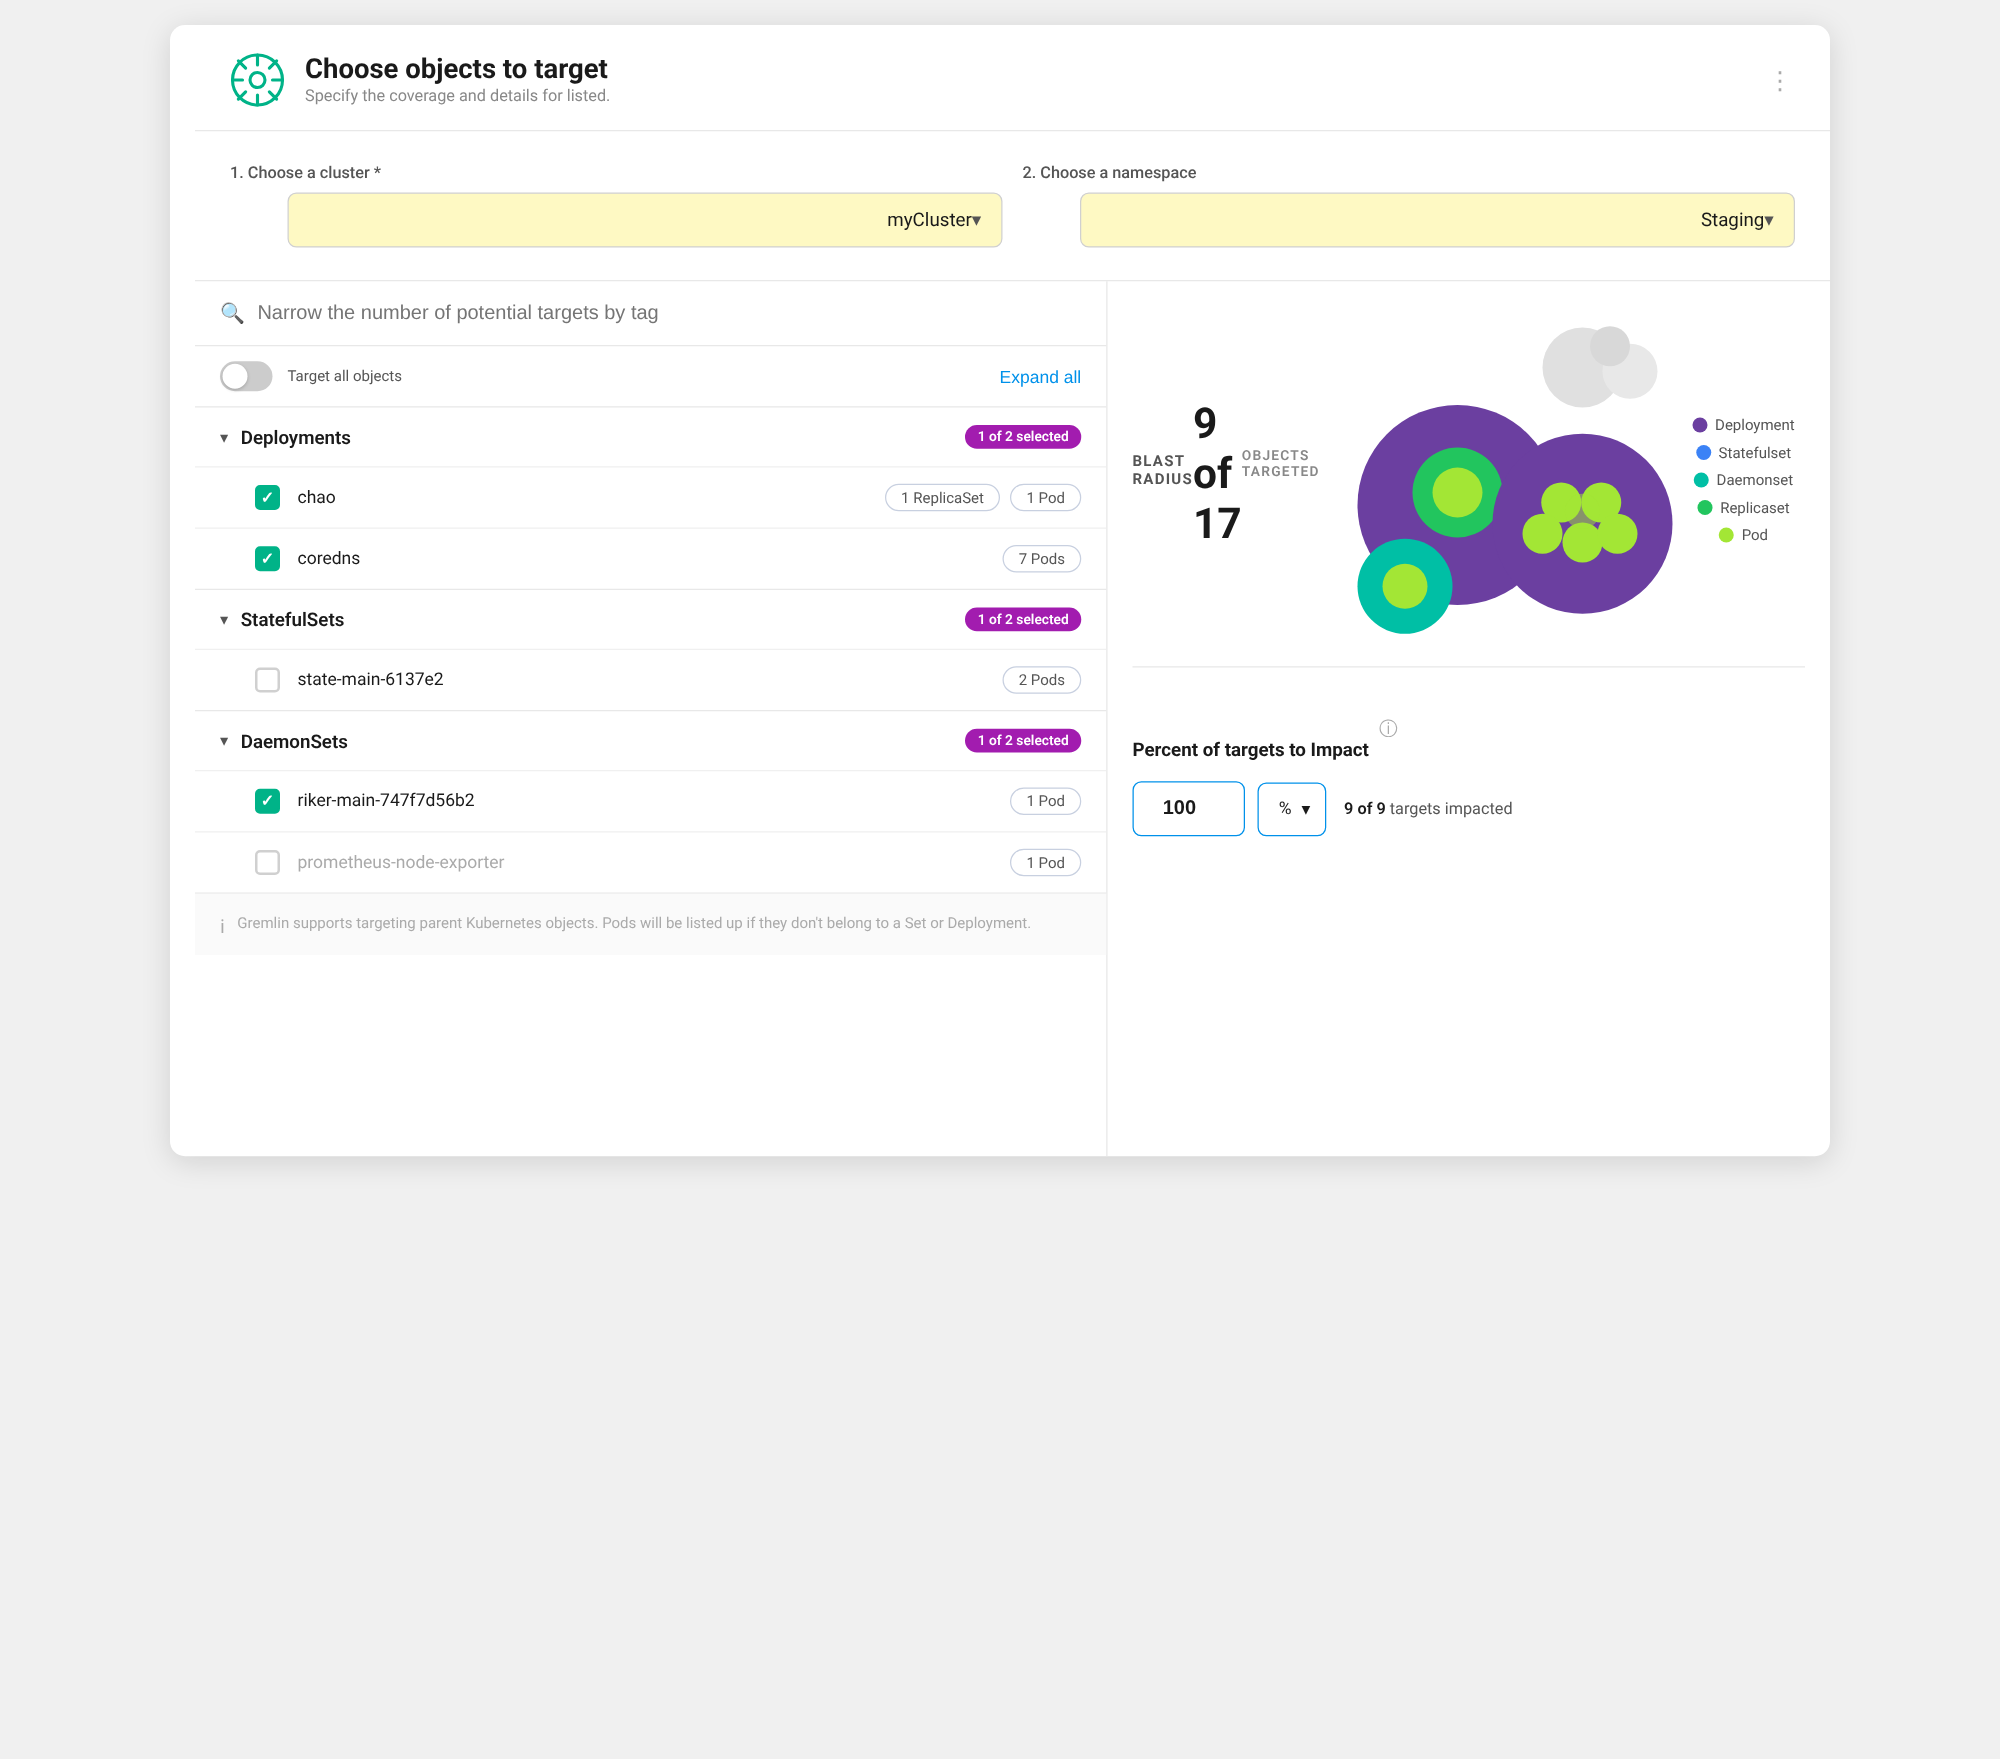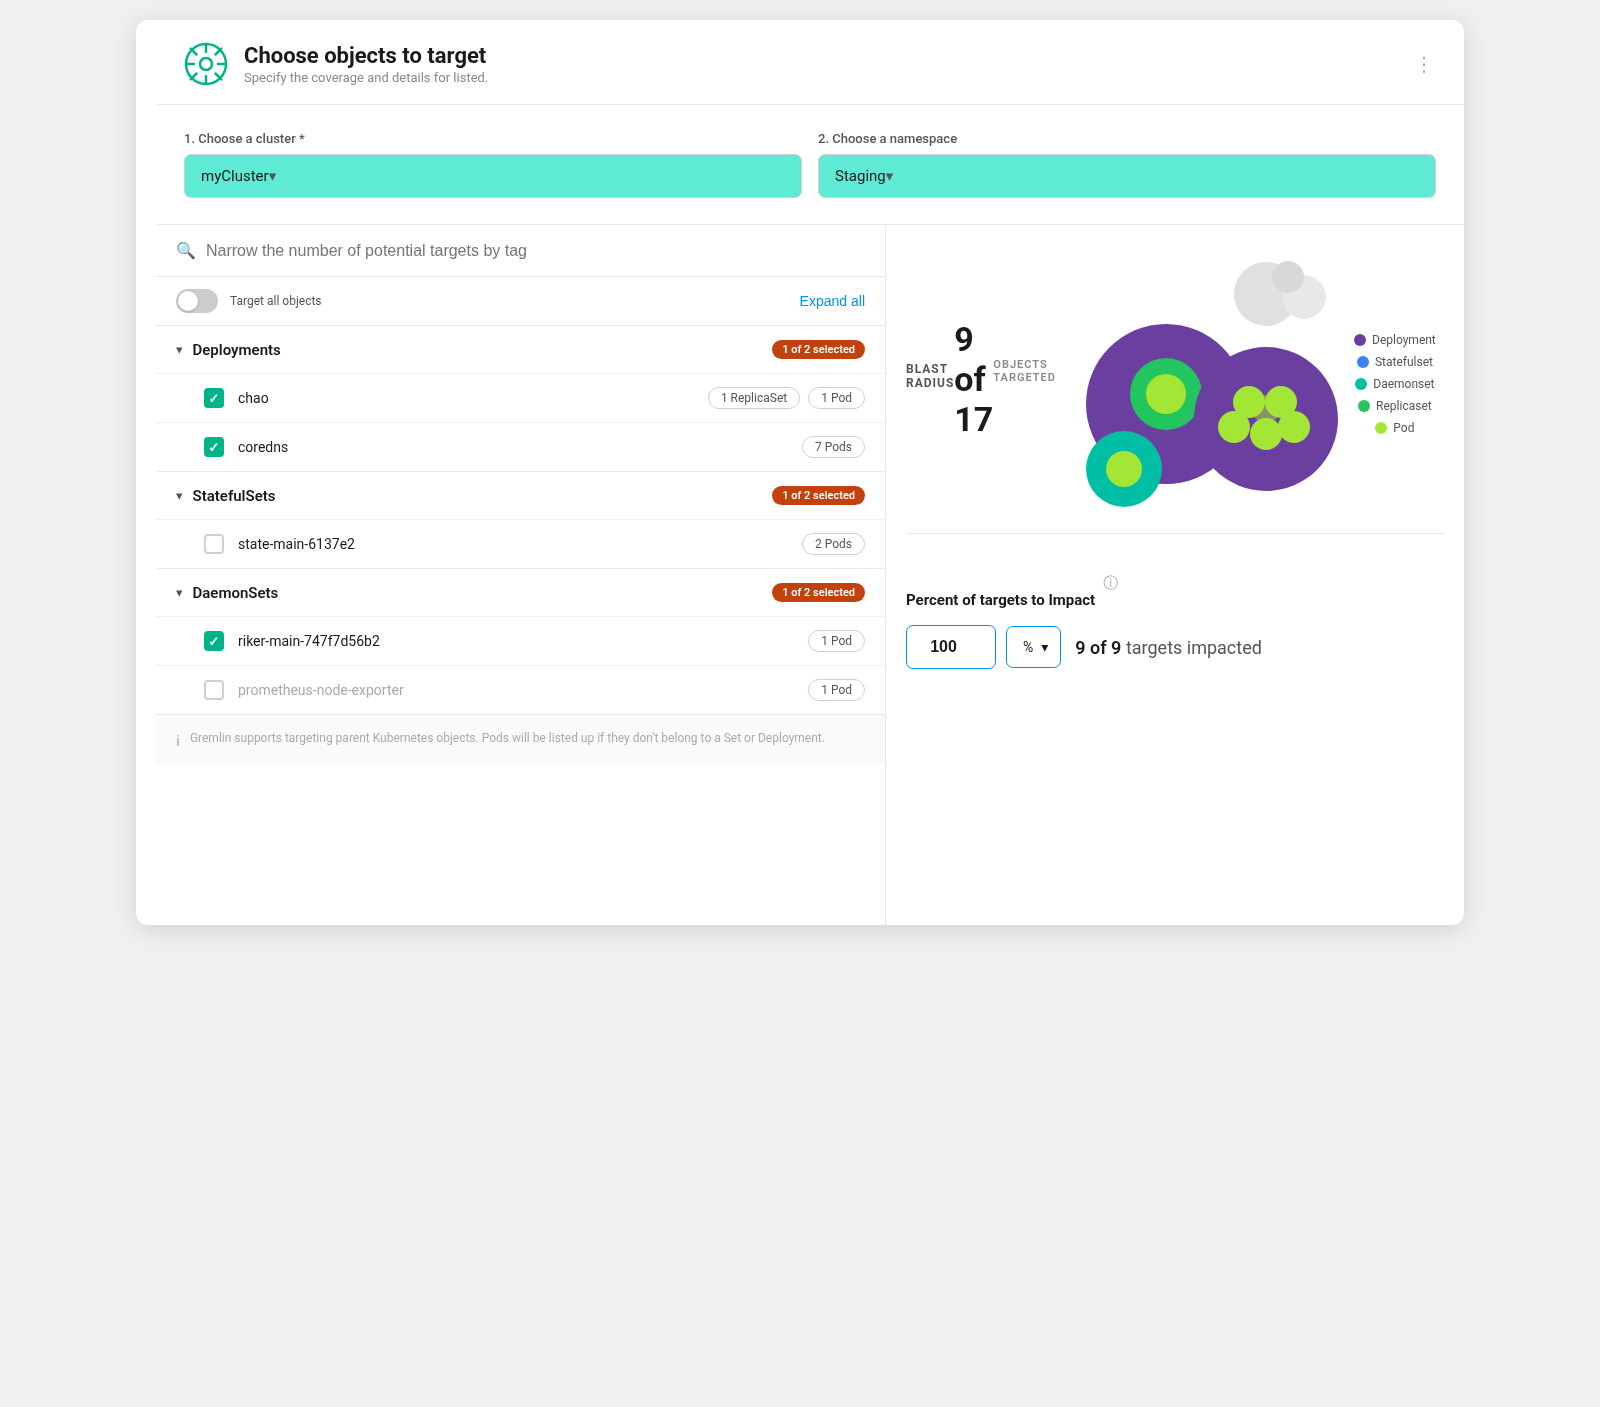--- a/index.html
+++ b/index.html
@@ -66,28 +66,29 @@
     }
     .selector-label {
       font-size: 13px;
       color: #555;
       margin-bottom: 8px;
       font-weight: 500;
     }
     .selector-dropdown {
       display: flex;
       align-items: center;
-      justify-content: flex-start;
+      justify-content: flex-end;
       border: 1.5px solid #d0d0d0;
       border-radius: 7px;
       padding: 12px 16px;
       font-size: 15px;
       color: #1a1a1a;
-      background: #5eead4;
-      cursor: pointer;
+      background: #fef9c3;
+      cursor: pointer;
+      margin-left: 46px;
     }
     .selector-dropdown .chevron {
       color: #555;
     }
     
     .main-content {
       display: flex;
       min-height: 700px;
     }
     
@@ -180,21 +181,21 @@
     .chevron-icon {
       color: #555;
       font-size: 13px;
     }
     .category-name {
       font-size: 15px;
       font-weight: 600;
       color: #1a1a1a;
     }
     .selected-badge {
-      background: #c2410c;
+      background: #a21caf;
       color: #fff;
       font-size: 11px;
       font-weight: 600;
       padding: 3px 10px;
       border-radius: 12px;
     }
     
     .item-row {
       display: flex;
       align-items: center;
@@ -379,21 +380,21 @@
       border-radius: 7px;
       padding: 12px 12px 12px 16px;
       font-size: 14px;
       color: #1a1a1a;
       display: flex;
       align-items: center;
       gap: 8px;
       cursor: pointer;
     }
     .percent-targets {
-      font-size: 18px;
+      font-size: 13px;
       color: #555;
       margin-left: 4px;
     }
     .percent-targets strong {
       color: #1a1a1a;
       font-weight: 600;
     }
   </style>
 </head>
 <body>

